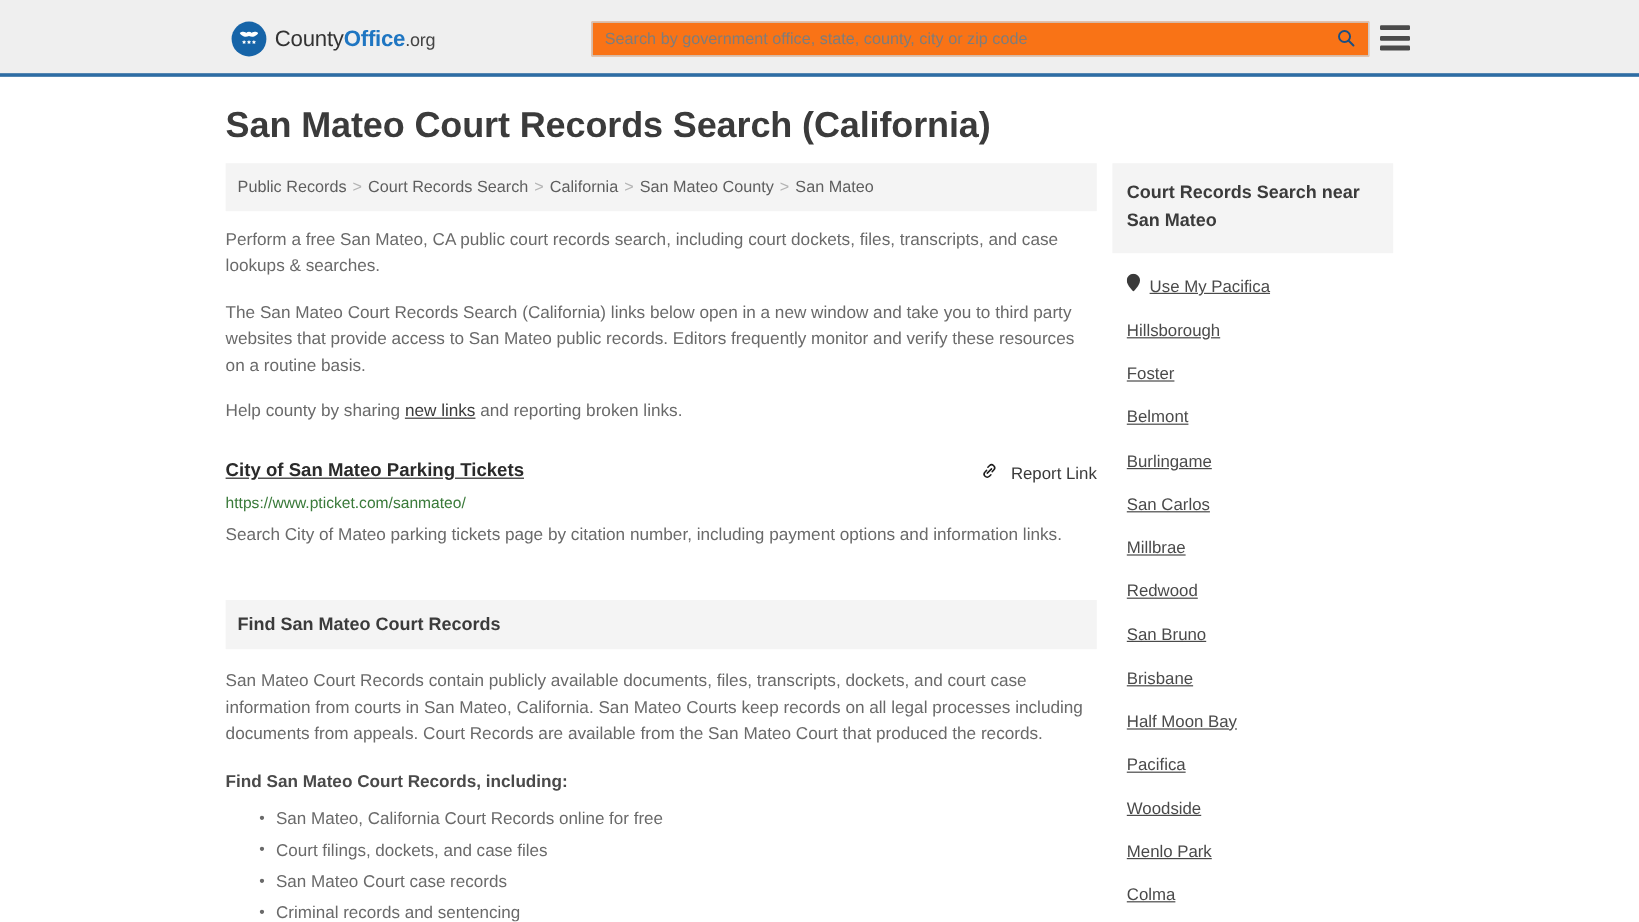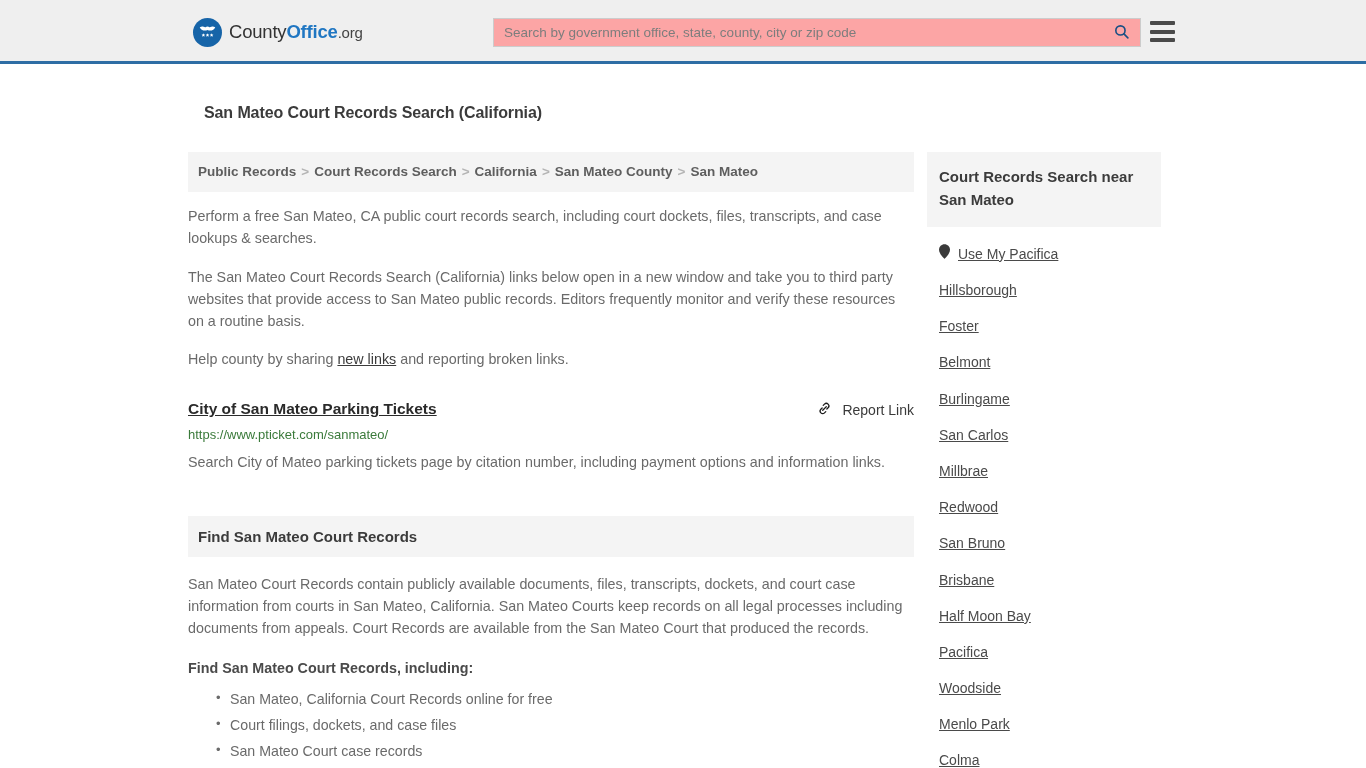--- a/index.html
+++ b/index.html
@@ -43,21 +43,21 @@
     line-height: 1;
   }
   .brand-text .t1 { color: #333333; }
   .brand-text .t2 { color: #1f76c2; font-weight: bold; }
   .brand-text .t3 { color: #444444; font-size: 15px; }
 
   .search-wrap {
     position: absolute;
     left: 493px; top: 18px;
     width: 648px; height: 29px;
-    background: #fca5a5;
+    background: #f97316;
     border: 1px solid #cccccc;
     display: flex; align-items: center;
   }
   .search-input {
     flex: 1 1 auto;
     height: 100%;
     border: 0; outline: 0;
     background: transparent;
     padding: 0 10px;
     font-family: "Liberation Sans", sans-serif;
@@ -91,40 +91,39 @@
     width: 1366px;
     padding: 0;
   }
   .container {
     position: relative;
     width: 990px;
     margin: 0 auto;
     padding-left: 0;
   }
   .page-title {
-    margin: 16px;
+    margin: 0;
     padding: 24px 0 14px 0;
-    font-size: 16px;
+    font-size: 30px;
     font-weight: bold;
     color: #3b3b3b;
     letter-spacing: -0.1px;
   }
 
   .cols { display: flex; align-items: flex-start; }
   .col-main { width: 726px; flex: none; }
   .col-side { width: 234px; flex: none; margin-left: 13px; }
 
   
   .breadcrumb {
     background: #f4f4f4;
     padding: 12px 10px;
     font-size: 13.5px;
     color: #5e5e5e;
     line-height: 1.2;
-    font-weight: bold;
   }
   .breadcrumb a {
     color: #5e5e5e;
     text-decoration: none;
   }
   .breadcrumb .sep {
     color: #b4b4b4;
     margin: 0 5px;
   }
 

